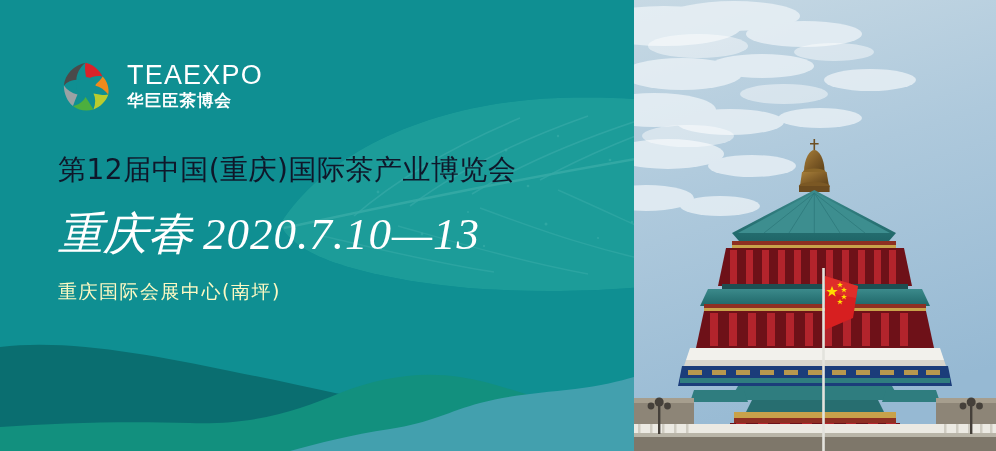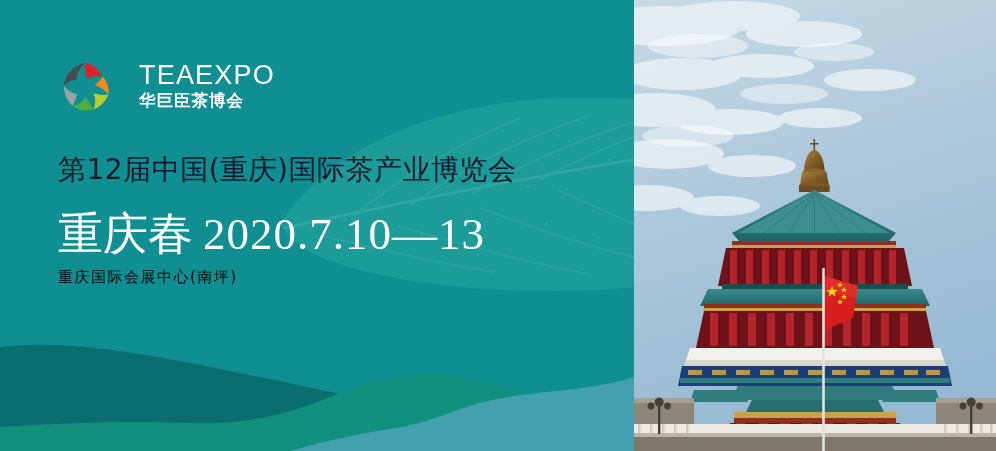--- a/index.html
+++ b/index.html
@@ -24,21 +24,21 @@
     position:absolute;left:258px;top:96px;width:430px;height:200px;
     opacity:1;pointer-events:none;
   }
 
   
   #waves{position:absolute;left:0;bottom:0;width:634px;height:120px;}
 
   
   #logo-block{
     position:absolute;left:57px;top:57px;
-    display:flex;align-items:center;gap:25px;
+    display:flex;align-items:center;gap:13px;
   }
   #logo-mark{width:57px;height:57px;display:block;}
   #logo-words{display:flex;flex-direction:column;line-height:1;}
   #logo-wordmark{
     color:#ffffff;font-size:27px;letter-spacing:1.2px;
     font-weight:400;font-family:"Liberation Sans",sans-serif;
     margin-bottom:4px;
   }
   #logo-subtitle{
     color:#ffffff;font-size:16.5px;letter-spacing:1.0px;font-weight:700;
@@ -48,28 +48,28 @@
   
   #text-block{position:absolute;left:58px;top:152px;width:570px;}
   #event-title{
     color:#0f172a;font-size:28px;font-weight:500;letter-spacing:0.5px;
     font-family:"DejaVu Sans",sans-serif;white-space:nowrap;
     line-height:1.25;
   }
   #event-date-line{
     color:#ffffff;font-size:45px;letter-spacing:0px;
     font-family:"DejaVu Serif",serif;white-space:nowrap;
-    margin-top:20px;line-height:1.18;
+    margin-top:20px;line-height:1.18;font-style:italic;
   }
   #event-date-city{font-family:"DejaVu Serif",serif;}
   #event-date-value{font-family:"Liberation Serif",serif;margin-left:10px;letter-spacing:1px;}
   #event-venue{
-    color:#000000;font-size:15px;letter-spacing:1.5px;font-weight:400;
+    color:#fef9c3;font-size:19px;letter-spacing:1.5px;font-weight:400;
     font-family:"DejaVu Sans",sans-serif;white-space:nowrap;
-    margin-top:7px;line-height:1.2;
+    margin-top:19px;line-height:1.2;
   }
 
   
   #photo-panel{
     position:absolute;left:634px;top:0;width:362px;height:451px;overflow:hidden;
     background:#bcd2de;
   }
   #photo-svg{display:block;width:362px;height:451px;}
 </style>
 </head>

